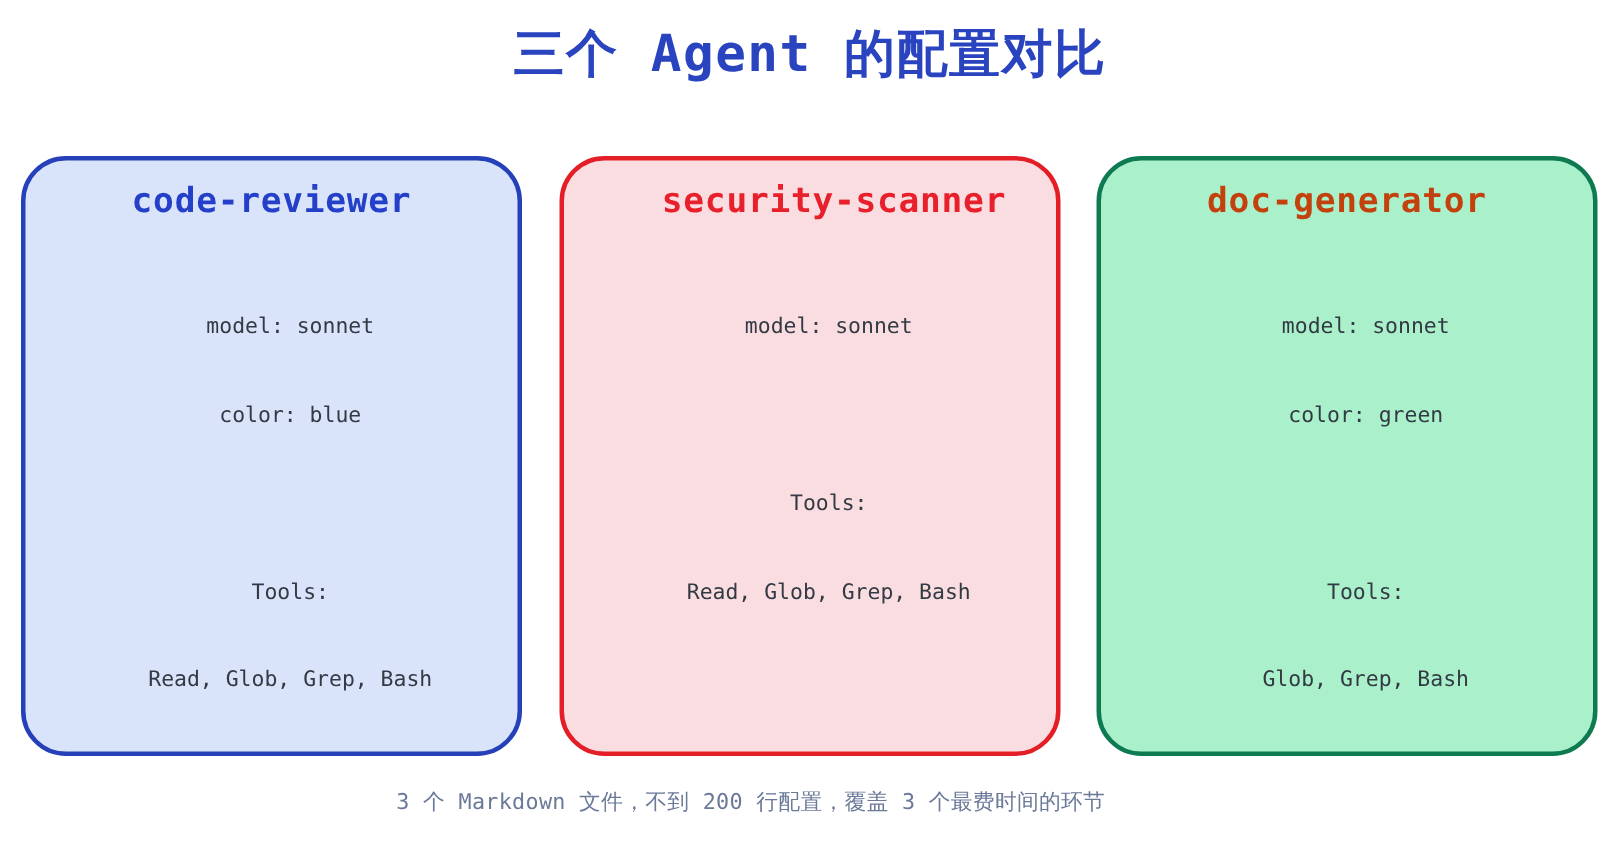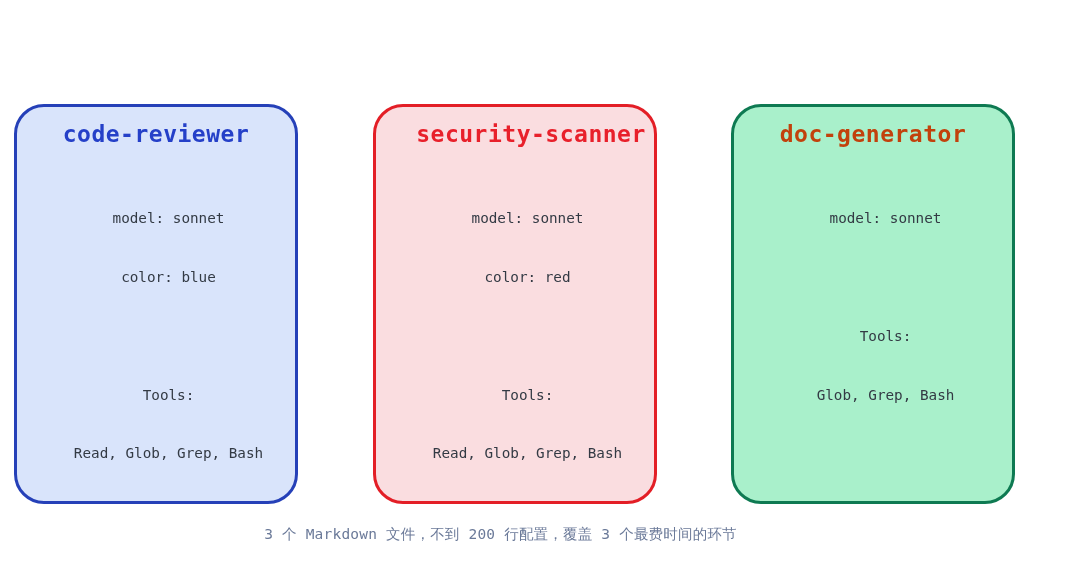--- a/index.html
+++ b/index.html
@@ -39,21 +39,21 @@
     position: absolute;
     top: 104px;
     left: 0;
     width: 1080px;
     height: 402px;
   }
 
   .card {
     position: absolute;
     top: 0;
-    width: 284px;
+    width: 334px;
     height: 400px;
     border-radius: 30px;
     border-style: solid;
     border-width: 3px;
     overflow: hidden;
   }
 
   .card-0 { left: 14px;  background: #d9e4fb; border-color: #2540b8; }
   .card-1 { left: 373px; background: #fadde0; border-color: #e31e26; }
   .card-2 { left: 731px; background: #a9f0cb; border-color: #0e7a52; }
@@ -97,20 +97,21 @@
     letter-spacing: 0.2px;
     white-space: pre;
     padding-left: 44px;
   }
 </style>
 </head>
 <body>
 
 <div class="page">
 
+  <div class="page-title">三个 Agent 的配置对比</div>
 
   <div class="cards">
 
     <div class="card card-0">
       <div class="card-title">code-reviewer</div>
       <div class="card-body">
         <div class="line">model: sonnet</div>
         <div class="line">color: blue</div>
         <div class="line blank"></div>
         <div class="line">Tools:</div>
@@ -124,40 +125,40 @@
         
         
         
       </div>
     </div>
 
     <div class="card card-1">
       <div class="card-title">security-scanner</div>
       <div class="card-body">
         <div class="line">model: sonnet</div>
-        <div class="line">color: red</div>
         <div class="line blank"></div>
         <div class="line">Tools:</div>
         <div class="line">Read, Glob, Grep, Bash</div>
         <div class="line blank"></div>
         
         
         
         
         
         
         
         
       </div>
     </div>
 
     <div class="card card-2">
       <div class="card-title">doc-generator</div>
       <div class="card-body">
         <div class="line">model: sonnet</div>
+        <div class="line">color: green</div>
         <div class="line blank"></div>
         <div class="line">Tools:</div>
         <div class="line">Glob, Grep, Bash</div>
         
         
         
         
         
         
         

